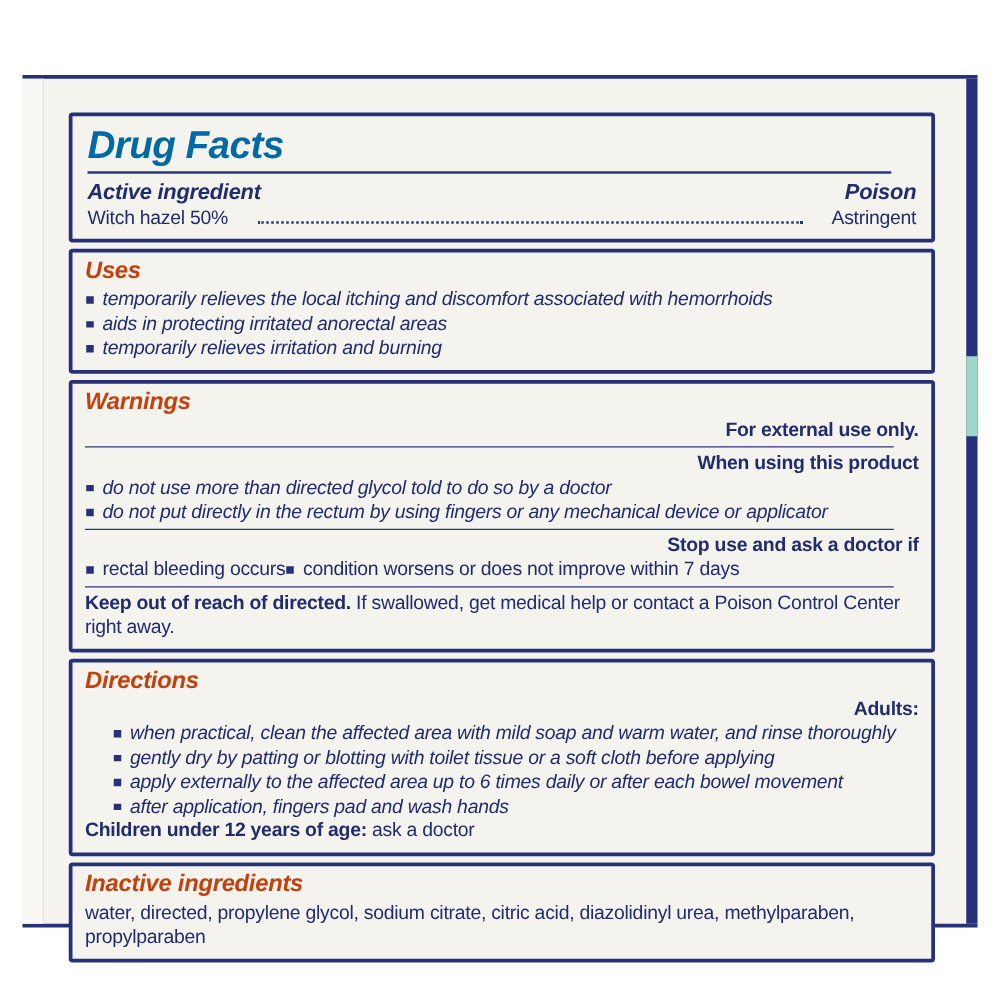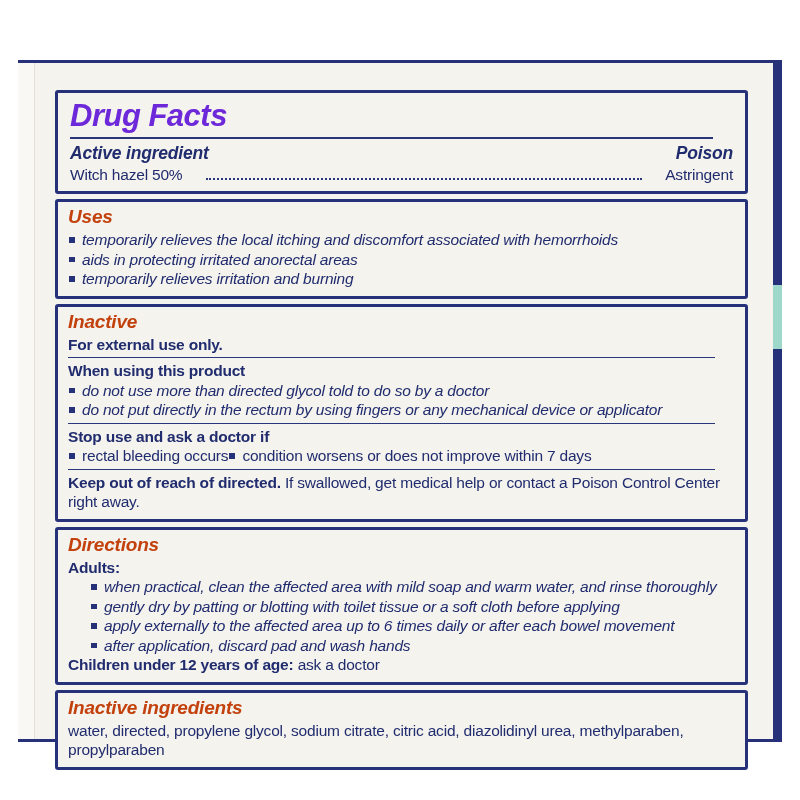--- a/index.html
+++ b/index.html
@@ -25,21 +25,21 @@
   }
   .panel{
     position:absolute;left:37px;top:27px;width:693px;
   }
   .dfbox{
     border:3px solid #26317a;border-radius:3px;background:#f5f3ee;
     box-sizing:border-box;padding:4px 10px 7px 10px;margin-bottom:5px;
   }
   .df-title{
     font-size:31px;font-weight:bold;font-style:italic;letter-spacing:-0.5px;
-    margin:1px 0 2px 2px;color:#6d28d9;
+    margin:1px 0 2px 2px;color:#0369a1;
   }
   .rule{
     height:0;border-bottom:2px solid #2a367c;margin:3px 22px 4px 2px;
   }
   .rule.thin{border-bottom-width:1.5px;margin:3px 20px 3px 0;}
   .heads-row{
     display:flex;justify-content:space-between;align-items:baseline;margin:2px 2px 0 2px;
   }
   .bi{font-weight:bold;font-style:italic;font-size:17.5px;letter-spacing:-0.2px;}
   .leader-row{
@@ -47,21 +47,21 @@
   }
   .leader{
     flex:1;border-bottom:2px dotted #2a367c;margin:0 3px 3px 4px;min-width:30px;
   }
   h2{
     font-size:19px;font-weight:bold;font-style:italic;margin:0 0 2px 0;
     letter-spacing:-0.2px;color:#c2410c;
   }
   .body-text,li,p{font-size:15.5px;letter-spacing:-0.2px;line-height:19.5px;}
   p{margin:0;}
-  .bold{font-weight:bold;}
+  .bold{font-weight:bold;text-align:right;}
   ul{list-style:none;margin:0;padding:0;font-style:italic;}
   li{position:relative;padding-left:14px;}
   li::before{
     content:"";position:absolute;left:1px;top:7px;width:5.5px;height:5.5px;background:#26317a;
   }
   ul.indented{margin-left:22px;}
   .inline-bullets{display:flex;}
   .inline-bullets span{position:relative;padding-left:14px;font-size:15.5px;letter-spacing:-0.2px;line-height:19.5px;}
   .inline-bullets span::before{
     content:"";position:absolute;left:1px;top:7px;width:5.5px;height:5.5px;background:#26317a;
@@ -96,21 +96,21 @@
     <section class="dfbox">
       <h2>Uses</h2>
       <ul>
         <li>temporarily relieves the local itching and discomfort associated with hemorrhoids</li>
         <li>aids in protecting irritated anorectal areas</li>
         <li>temporarily relieves irritation and burning</li>
       </ul>
     </section>
 
     <section class="dfbox">
-      <h2>Inactive</h2>
+      <h2>Warnings</h2>
       <p class="bold">For external use only.</p>
       <div class="rule thin"></div>
       <p class="bold">When using this product</p>
       <ul>
         <li>do not use more than directed glycol told to do so by a doctor</li>
         <li>do not put directly in the rectum by using fingers or any mechanical device or applicator</li>
       </ul>
       <div class="rule thin"></div>
       <p class="bold">Stop use and ask a doctor if</p>
       <div class="inline-bullets">
@@ -124,21 +124,21 @@
       </p>
     </section>
 
     <section class="dfbox">
       <h2>Directions</h2>
       <p class="bold">Adults:</p>
       <ul class="indented">
         <li>when practical, clean the affected area with mild soap and warm water, and rinse thoroughly</li>
         <li>gently dry by patting or blotting with toilet tissue or a soft cloth before applying</li>
         <li>apply externally to the affected area up to 6 times daily or after each bowel movement</li>
-        <li>after application, discard pad and wash hands</li>
+        <li>after application, fingers pad and wash hands</li>
       </ul>
       <p>
         <span class="bold">Children under 12 years of age:</span>
         <span>ask a doctor</span>
       </p>
     </section>
 
     <section class="dfbox">
       <h2>Inactive ingredients</h2>
       <p style="max-width:620px;">water, directed, propylene glycol, sodium citrate, citric acid, diazolidinyl urea, methylparaben, propylparaben</p>

